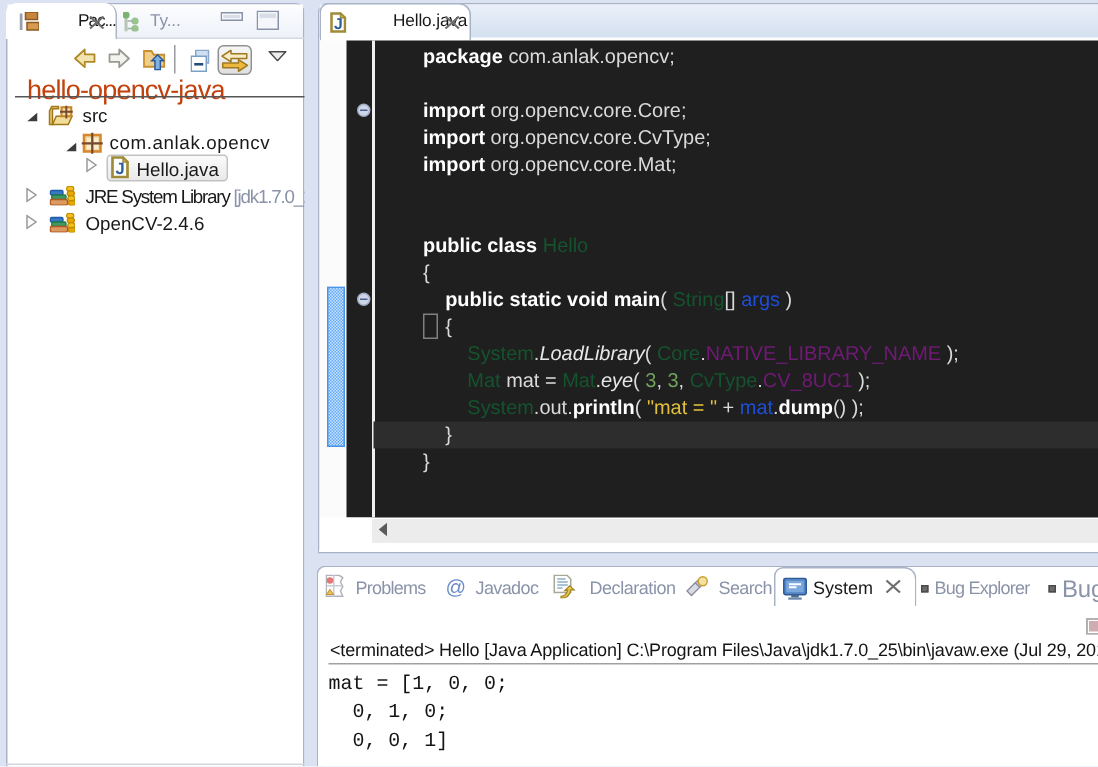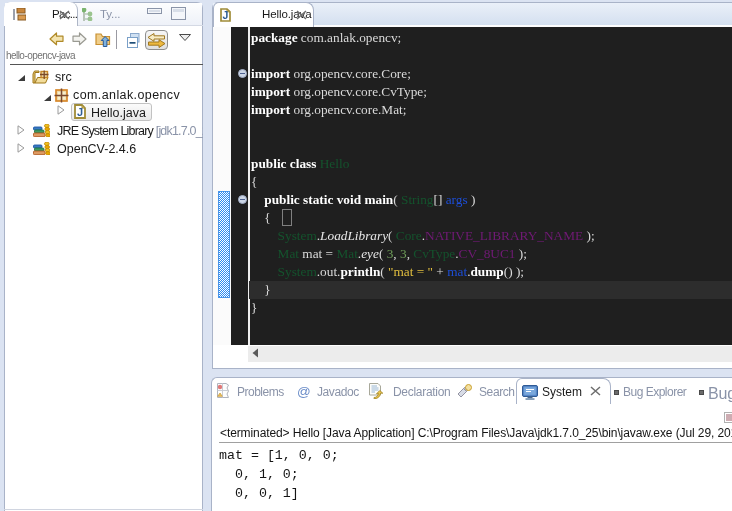--- a/index.html
+++ b/index.html
@@ -30,22 +30,22 @@
   
   #ruler { left:213px; top:27px; width:18px; height:318px; background:#fbfbfb; }
   #darkarea { left:231px; top:27px; width:501px; height:318px; background:#1f1f1f; }
   #divline { left:248px; top:27px; width:1.5px; height:318px; background:#efefef; }
   #curline { left:249px; top:281px; width:483px; height:18px; background:#2d2d2d; }
   #brackbox { left:282px; top:209px; width:10px; height:17px; border:1px solid #808080; }
 
   .fold { width:9px; height:9px; border-radius:50%; background:#ccd6e6; border:1px solid #a3aec6; }
   .fold:after { content:""; position:absolute; left:1px; top:3px; width:5px; height:1px; background:#4d6190; }
 
-  #code { left:251px; top:29px; font-family:Liberation Serif, serif;
-    font-size:13.3px; line-height:18px; color:#dadada; white-space:pre; }
+  #code { left:251px; top:29px; font-family:Liberation Sans, sans-serif;
+    font-size:13.3px; line-height:18px; color:#dadada; white-space:pre;padding-left:31px; }
   #code b { font-weight:bold; color:#ffffff; }
   .ty { color:#14532d; }
   .cst { color:#701a75; }
   .num { color:#71a25b; }
   .str { color:#e2bf3f; }
   .vr { color:#1d4ed8; }
   .it { font-style:italic; color:#e8e8e8;text-align:center; }
 
   #hscroll { left:248px; top:346px; width:484px; height:16px; background:#ececec; }
   #edwhite { left:213px; top:345px; width:35px; height:23px; background:#fff; }
@@ -119,21 +119,21 @@
 </svg>
 <div class="abs" style="left:145px;top:30px;width:23px;height:20px;background:linear-gradient(#f6f6f6,#dfdfdf);border:1px solid #8f8f8f;border-radius:4px"></div>
 <svg class="abs" style="left:147px;top:33px" width="19" height="15">
   <path d="M7 0.5 L7 2.8 L17.5 2.8 L17.5 6 L7 6 L7 8.3 L1 4.4 Z" fill="#f7ecc5" stroke="#a07820" stroke-width="1" stroke-linejoin="round"></path>
   <path d="M12 6.7 L12 9 L1.5 9 L1.5 12.2 L12 12.2 L12 14.5 L18 10.6 Z" fill="#edb83e" stroke="#a07820" stroke-width="1" stroke-linejoin="round"></path>
 </svg>
 <svg class="abs" style="left:179px;top:34px" width="12" height="7">
   <path d="M0.5 0.5 L11.5 0.5 L6 6.5 Z" fill="#eeeeee" stroke="#4a4a4a"></path>
 </svg>
 
-<div class="abs" style="left:6px;top:50px;font-size:10px;letter-spacing:-0.55px;color:#737373">hello-opencv-java</div>
+<div class="abs" style="left:18px;top:50px;font-size:18px;letter-spacing:-0.55px;color:#c2410c">hello-opencv-java</div>
 <div class="abs" style="left:10px;top:64px;width:193px;height:1px;background:#555"></div>
 
 <svg class="abs" style="left:18px;top:75px" width="7" height="6">
   <path d="M7 0 L7 6 L0 6 Z" fill="#3c3c3c"></path>
 </svg>
 <svg class="abs" style="left:32px;top:70px" width="17" height="14">
   <path d="M1 4 L1 13 L3 13 L3 2.5 L7 2.5 L7 1 L2.5 1 Z" fill="#e8c878" stroke="#a07818" stroke-width="1"></path>
   <path d="M3 13 L5.5 7.5 L16 7.5 L13.5 13 Z" fill="#f2dC9a" stroke="#a07818" stroke-width="1"></path>
   <rect x="9" y="1.5" width="6.5" height="6" fill="#f2e0b0" stroke="#c8882a" stroke-width="1.4"></rect>
   <path d="M12.2 0.5 L12.2 9 M8 4.5 L16.5 4.5" stroke="#7b4a28" stroke-width="1.3"></path>

